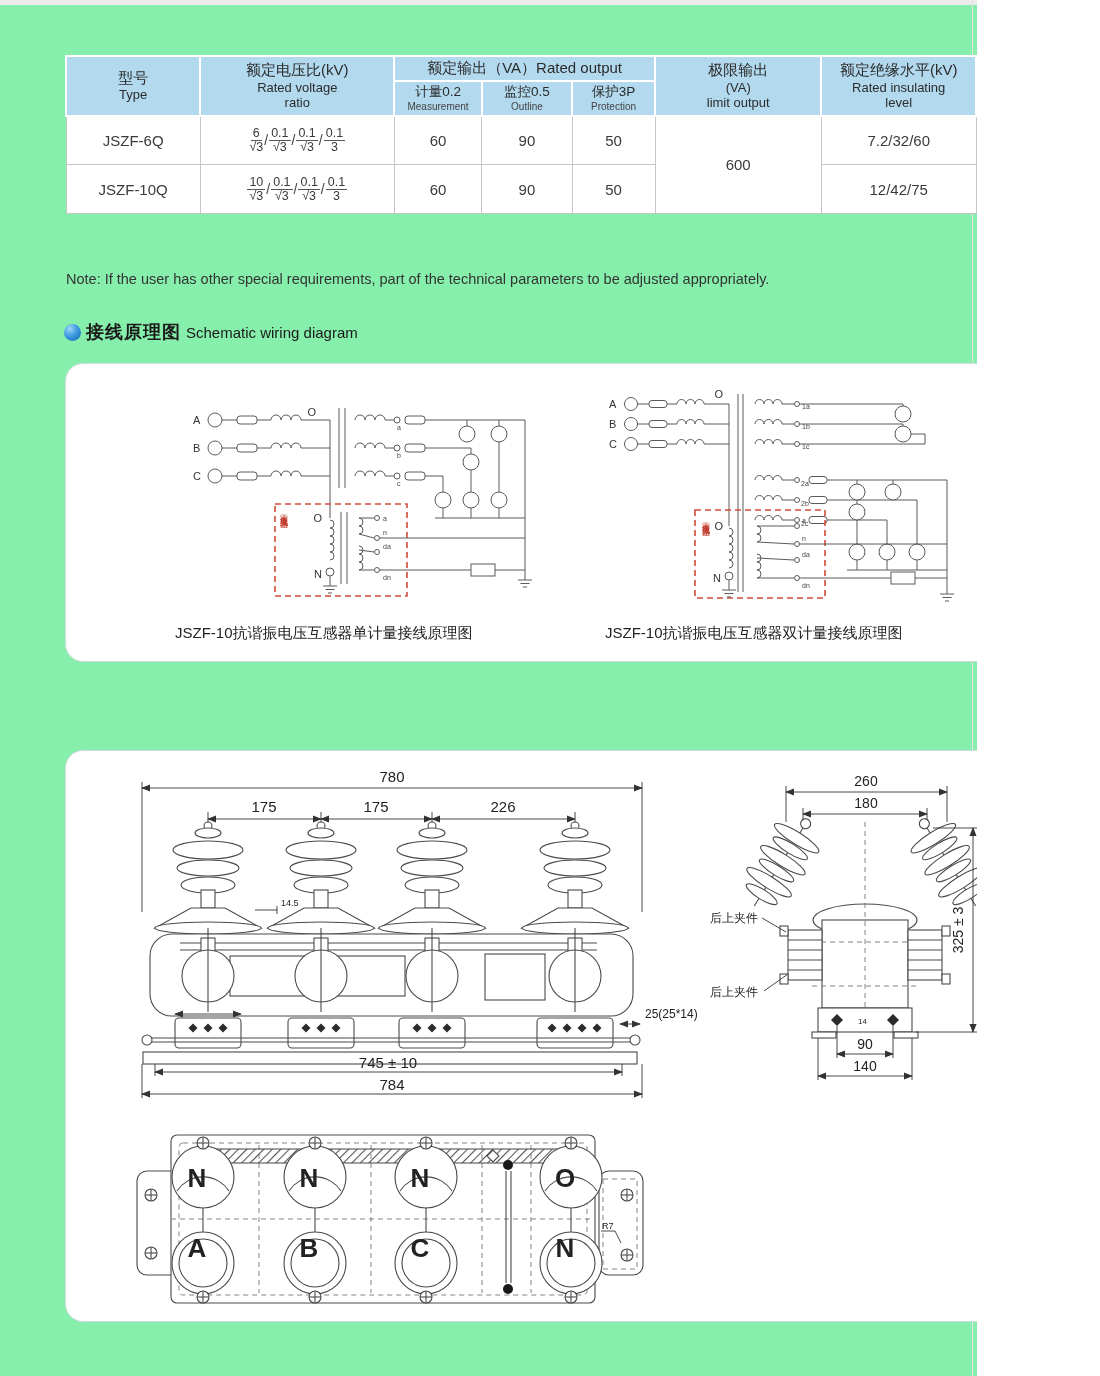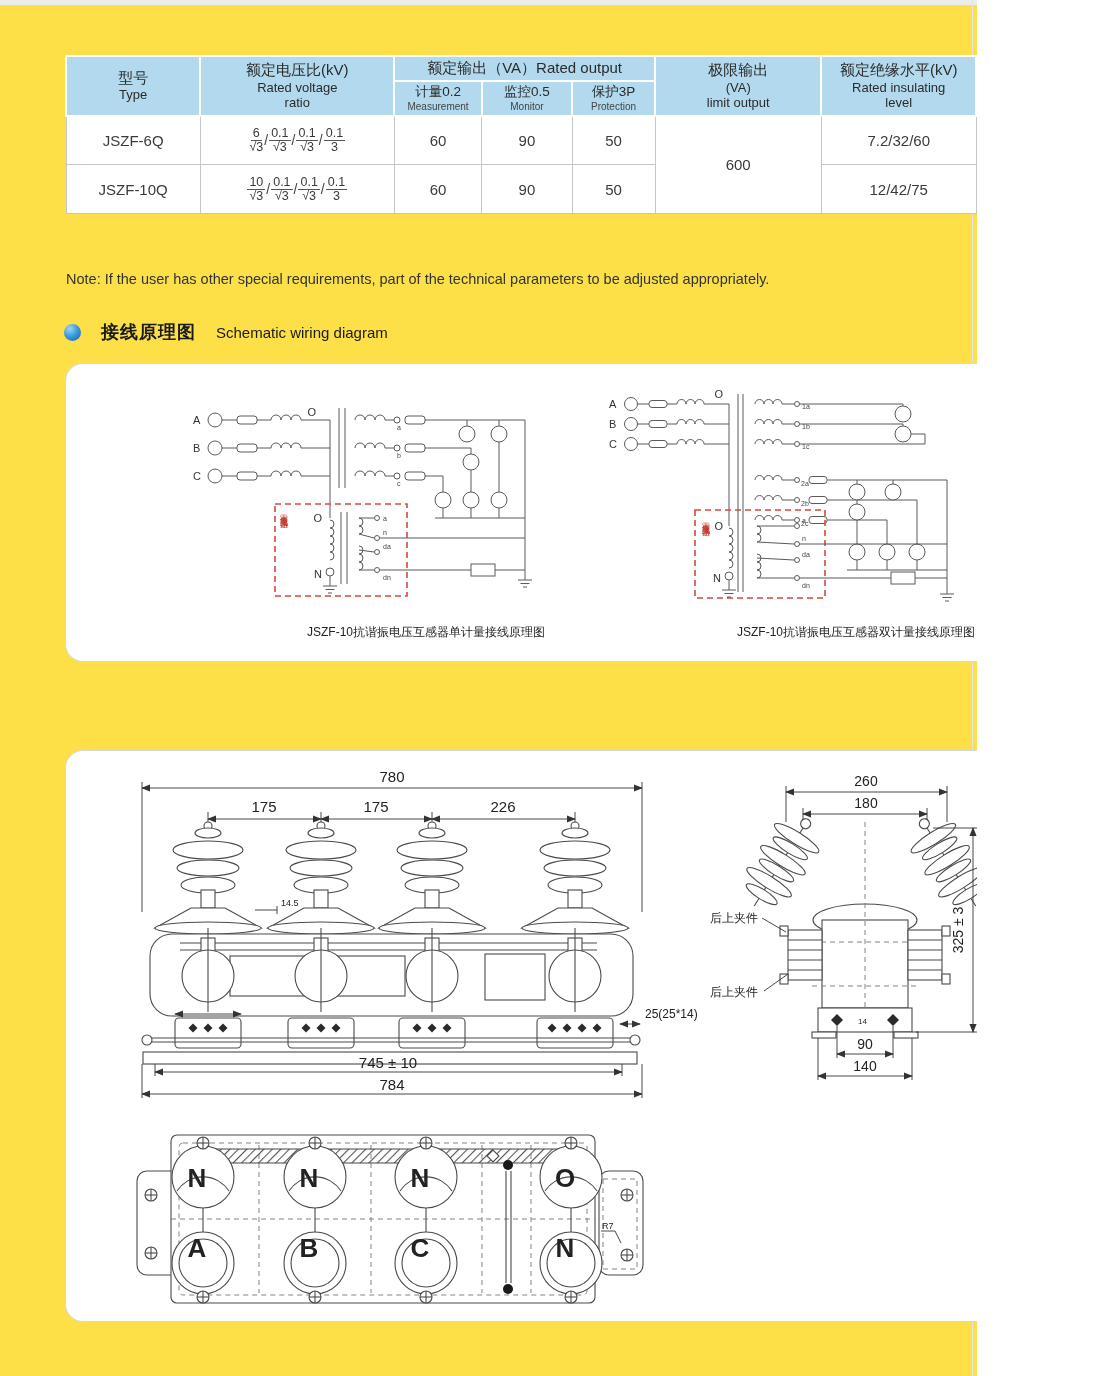--- a/index.html
+++ b/index.html
@@ -1,16 +1,16 @@
 <!DOCTYPE html>
 <html><head>
 <meta charset="utf-8">
 <style>
   html,body{margin:0;padding:0;background:#fff;}
-  .page{position:relative;width:977px;height:1376px;background:#fde047;overflow:hidden;
+  .page{position:relative;width:977px;height:1376px;background:#86efac;overflow:hidden;
         font-family:"Liberation Sans","DejaVu Sans",sans-serif;color:#333;}
   .page-top-strip{position:absolute;left:0;top:0;width:100%;height:5px;background:#ececec;}
   .page-right-edge{position:absolute;right:4px;top:0;width:1px;height:100%;background:#e3e3e3;}
 
   
   .spec-table{position:absolute;left:65px;top:55px;border-collapse:collapse;table-layout:fixed;}
   .spec-table th{background:#b2d9ee;border:2px solid #fff;font-weight:normal;color:#2b2b2b;padding:2px 4px;}
   .spec-table td{border:1px solid #c6c6c6;background:#fff;text-align:center;color:#3a3a3a;font-size:15px;padding:4px 16px;}
   .h-zh{font-size:15px;line-height:1.25;}
   .h-en{font-size:13px;line-height:1.2;}
@@ -18,30 +18,30 @@
   .frac{display:inline-flex;flex-direction:column;align-items:center;vertical-align:middle;font-size:12.5px;line-height:1.05;}
   .frac .num{border-bottom:1px solid #555;padding:0 2px;}
   .fsl{display:inline-block;margin:0 1px;transform:translateY(1px);}
   .fsl::before{content:"/";font-size:14px;color:#444;}
 
   
   .note-zh{position:absolute;left:66px;top:246px;font-size:14.5px;color:#333;}
   .note-en{position:absolute;left:66px;top:271px;font-size:14.5px;color:#333;}
 
   
-  .section{position:absolute;display:flex;align-items:center;gap:20px;}
+  .section{position:absolute;display:flex;align-items:center;gap:5px;}
   .ball{width:17px;height:17px;border-radius:50%;
         background:radial-gradient(circle at 34% 28%, #9ed6f5 0%, #3d9be0 45%, #0c63b4 100%);}
   .sec-zh{font-size:18px;font-weight:bold;color:#1a1a1a;letter-spacing:1px;}
   .sec-en{font-size:15px;color:#1a1a1a;}
 
   
   .round-box{position:absolute;border:1.5px solid #d2d9dd;border-radius:18px;background:#fff;}
 
-  .caption{position:absolute;font-size:12px;color:#222;text-align:right;}
+  .caption{position:absolute;font-size:15px;color:#222;text-align:left;}
 
   .vtext{position:absolute;writing-mode:vertical-rl;text-orientation:upright;font-size:8px;color:#c0392b;
          letter-spacing:1px;line-height:1;}
 
   svg .wl{stroke:#5a5a5a;fill:none;stroke-width:1;}
   svg .wlf{stroke:#5a5a5a;fill:#fff;stroke-width:1;}
   svg .redbox{stroke:#d44a3a;fill:none;stroke-width:1.6;stroke-dasharray:6 4;}
   svg text.sm{font-size:7px;fill:#444;font-family:"Liberation Sans",sans-serif;}
   svg text.md{font-size:11px;fill:#333;font-family:"Liberation Sans",sans-serif;}
   svg .ln{stroke:#4a4a4a;fill:none;stroke-width:1.1;}
@@ -92,21 +92,21 @@
         <div class="h-en">level</div>
       </th>
     </tr>
     <tr>
       <th>
         <div class="h-zh" style="font-size:13.5px">计量0.2</div>
         <div class="h-en-sm">Measurement</div>
       </th>
       <th>
         <div class="h-zh" style="font-size:13.5px">监控0.5</div>
-        <div class="h-en-sm">Monitor</div>
+        <div class="h-en-sm">Outline</div>
       </th>
       <th>
         <div class="h-zh" style="font-size:13.5px">保护3P</div>
         <div class="h-en-sm">Protection</div>
       </th>
     </tr>
     <tr style="height:49px">
       <td>JSZF-6Q</td>
       <td>
         <span class="frac">

